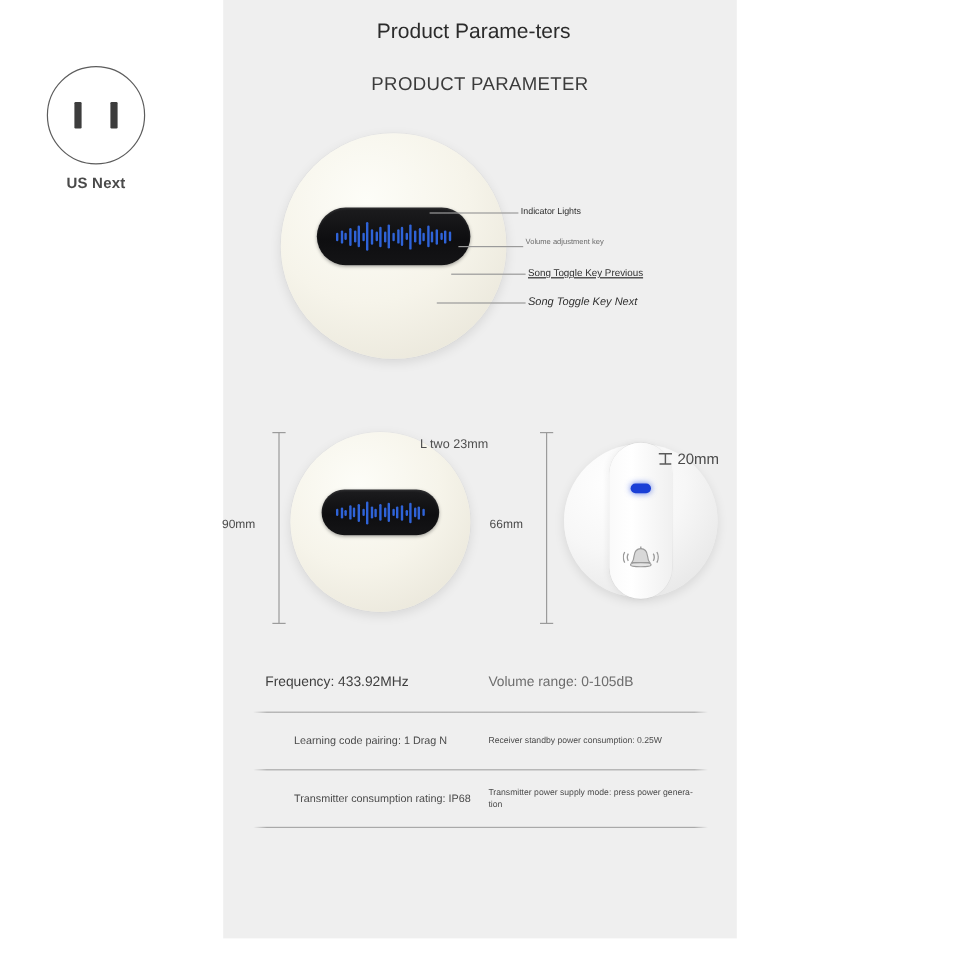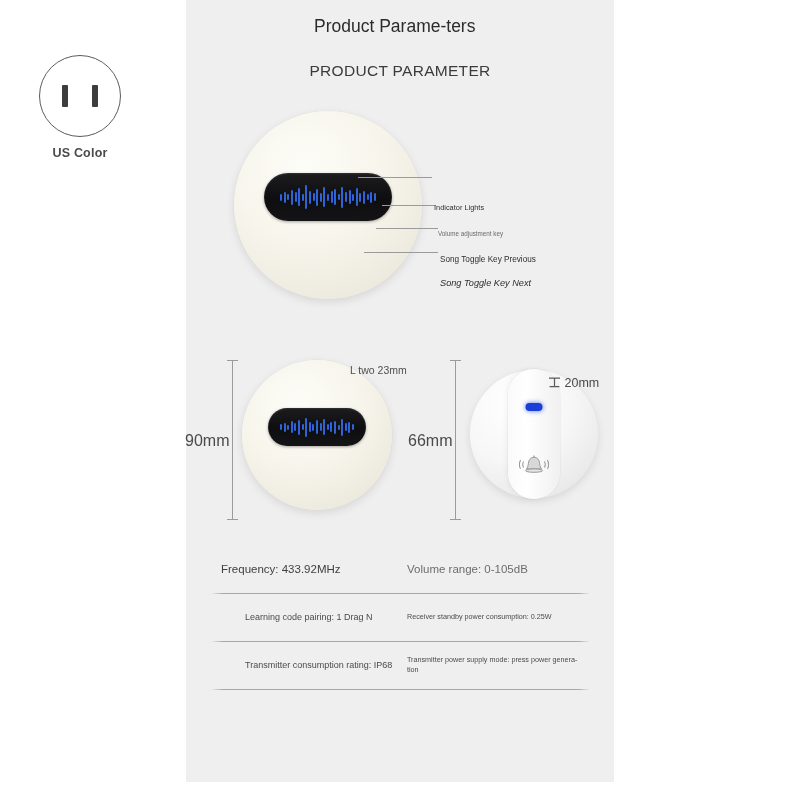--- a/index.html
+++ b/index.html
@@ -68,33 +68,33 @@
     box-shadow:inset 0 1px 2px rgba(255,255,255,.10), 0 1px 3px rgba(0,0,0,.35);
     display:flex; align-items:center; justify-content:center;
     overflow:hidden;
   }
   #hero-screen{left:30px; top:62px; width:128px; height:48px;}
   .wave{display:flex; align-items:center; gap:1.6px; height:100%;}
   .wave i{display:block; width:2px; background:#2f63d8; border-radius:1px;}
 
   
   .lead{position:absolute; height:1px; background:#9a9a9a;}
-  .callout{position:absolute; color:#2f2f2f; line-height:1.25;margin-top:32px;}
+  .callout{position:absolute; color:#2f2f2f; line-height:1.25;}
 
   
   #dim-row{position:absolute; left:0; top:352px; width:428px; height:180px;}
   #dim-receiver{left:56px; top:8px; width:150px; height:150px;}
   #dim-screen{left:26px; top:48px; width:98px; height:38px;}
 
   .ibeam{position:absolute; width:11px;}
   .ibeam .stem{position:absolute; left:5px; top:0; bottom:0; width:1.2px; background:#9b9b9b;}
   .ibeam .cap{position:absolute; left:0; width:11px; height:1.4px; background:#9b9b9b;}
   .ibeam .cap.t{top:0;}
   .ibeam .cap.b{bottom:0;}
-  .dim-text{position:absolute; font-size:16px; color:#4a4a4a;}
+  .dim-text{position:absolute; font-size:10px; color:#4a4a4a;}
   .note-text{position:absolute; font-size:10.5px; color:#4f4f4f;}
 
   
   #transmitter{
     position:absolute; left:284px; top:18px; width:128px; height:128px;
     border-radius:50%;
     background:radial-gradient(circle at 34% 26%, #ffffff 0%,#f7f7f7 45%,#e9e9e9 80%,#dcdcdc 100%);
     box-shadow:0 3px 9px rgba(0,0,0,.10);
   }
   #tx-button{
@@ -126,21 +126,21 @@
   .s-xs{font-size:6.2px; line-height:1.35;}
 </style>
 </head>
 <body>
 
 <div id="plug-badge">
   <div id="plug-circle">
     <span class="prong left"></span>
     <span class="prong right"></span>
   </div>
-  <div id="plug-label">US Color</div>
+  <div id="plug-label">US Next</div>
 </div>
 
 <div id="card">
 
   <div id="title-sub">PRODUCT PARAMETER</div>
   <div id="title-main">Product Parame-ters</div>
 
   <div id="hero-wrap">
 
     <div id="hero-receiver" class="receiver">
@@ -177,21 +177,21 @@
       </div>
     </div>
 
     <span class="lead" style="left:172px; top:72px; width:74px;"></span>
     <span class="lead" style="left:196px; top:100px; width:54px;"></span>
     <span class="lead" style="left:190px; top:123px; width:62px;"></span>
     <span class="lead" style="left:178px; top:147px; width:74px;"></span>
 
     <div class="callout" style="left:248px; top:66px; width:86px; font-size:7.4px;">Indicator Lights</div>
     <div class="callout" style="left:252px; top:93px; width:80px; font-size:6.3px; color:#6a6a6a;">Volume adjustment key</div>
-    <div class="callout" style="left:254px; top:118px; width:160px; font-size:8.2px;">Song Toggle Key Previous</div>
+    <div class="callout" style="left:254px; top:118px; width:160px; font-size:8.2px;text-decoration:underline;">Song Toggle Key Previous</div>
     <div class="callout" style="left:254px; top:141px; width:160px; font-size:9.2px;font-style:italic;">Song Toggle Key Next</div>
   </div>
 
   <div id="dim-row">
 
     <div class="ibeam" style="left:41px; top:8px; height:160px;">
       <span class="cap t"></span>
         <span class="stem"></span>
         <span class="cap b"></span>
     </div>

